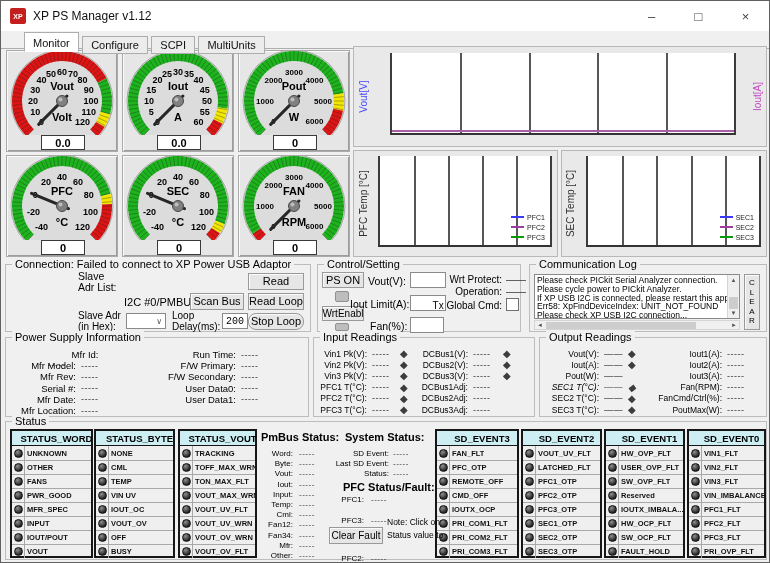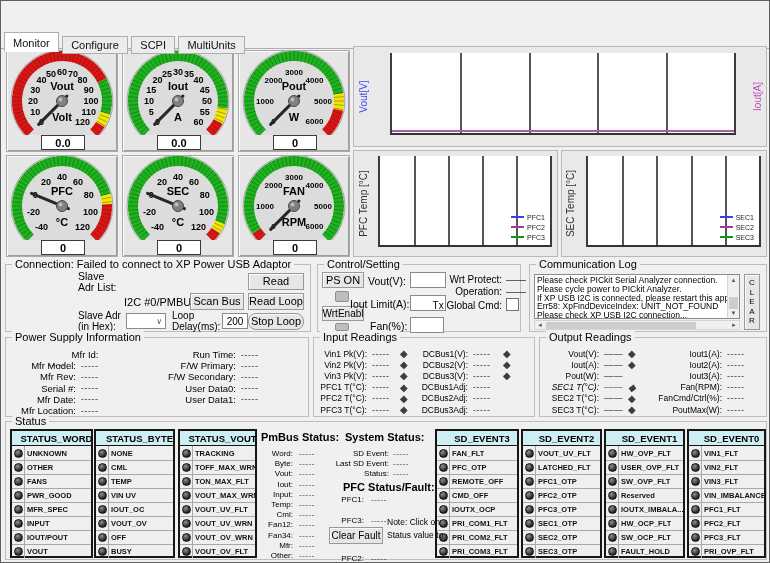--- a/index.html
+++ b/index.html
@@ -12,21 +12,21 @@
   .app-icon{width:16px;height:16px;background:#c41e1e;color:#fff;font-size:7px;font-weight:bold;
             display:flex;align-items:center;justify-content:center;margin:0 7px 0 9px;border-radius:2px;}
   .title{font-size:12px;color:#111;}
   .win-controls{margin-left:auto;display:flex;height:100%;}
   .win-btn{width:47px;height:100%;display:flex;align-items:center;justify-content:center;font-size:13px;color:#444;}
 
   
   .tabstrip{position:absolute;top:31px;left:3px;height:17px;z-index:5;}
   .tab{position:relative;display:inline-block;padding:2px 8px 2px;font-size:11px;color:#111;
        border:1px solid #adadad;background:#ececec;margin-right:-1px;top:2px;}
-  .tab.active{background:#fff;top:0;padding-top:4px;border-bottom:1px solid #fff;z-index:6;}
+  .tab.active{background:#fff;top:0;padding-top:4px;border-bottom:1px solid #fff;z-index:6;margin-left:20px;}
   .tabline{position:absolute;top:47px;left:0;right:0;height:1px;background:#adadad;}
 
   
   .gauge-panel{position:absolute;width:112px;height:102px;background:#e6e6e6;border:1px solid #aaaaaa;
                box-shadow:inset 1px 1px 0 #fafafa, inset -1px -1px 0 #9d9d9d;overflow:hidden;}
   .gauge-value{position:absolute;left:34px;bottom:1px;width:44px;height:15px;background:#fff;border:1px solid #3a3a3a;
                font-size:11px;font-weight:bold;color:#000;display:flex;align-items:center;justify-content:center;}
 
   
   .chart-panel{position:absolute;background:#e9e9e9;border:1px solid #b8b8b8;}
@@ -86,20 +86,29 @@
 
   .bold-h{position:absolute;font-size:11px;font-weight:bold;color:#000;white-space:nowrap;}
   .mini{font-size:8px;color:#000;white-space:nowrap;}
   .mini-val{font-size:8px;color:#333;letter-spacing:.5px;}
 </style>
 </head>
 <body>
 
 <div class="window">
 
+  <div class="titlebar">
+    <div class="app-icon">XP</div>
+    <div class="title">XP PS Manager v1.12</div>
+    <div class="win-controls">
+      <div class="win-btn">–</div>
+      <div class="win-btn">□</div>
+      <div class="win-btn">×</div>
+    </div>
+  </div>
 
   <div class="tabstrip">
     <span class="tab active">Monitor</span>
     <span class="tab">Configure</span>
     <span class="tab">SCPI</span>
     <span class="tab">MultiUnits</span>
   </div>
   <div class="tabline"></div>
 
   <div id="gauges">
@@ -632,21 +641,21 @@
     <div class="lbl lbl-wrap" style="left:72px;top:6px;width:44px;font-size:10.5px;">Slave Adr List:</div>
     <div class="btn" style="left:242px;top:8px;width:56px;height:17px;">Read</div>
     <div class="lbl" style="left:118px;top:31px;">I2C #0/PMBUS</div>
     <div class="btn" style="left:184px;top:28px;width:54px;height:17px;">Scan Bus</div>
     <div class="btn" style="left:242px;top:28px;width:56px;height:17px;">Read Loop</div>
     <div class="lbl lbl-wrap" style="left:72px;top:46px;width:46px;font-size:10px;">Slave Adr (in Hex):</div>
     <div class="combo" style="left:120px;top:48px;width:40px;height:16px;">
         <span class="arr">∨</span>
       </div>
     <div class="lbl lbl-wrap" style="left:166px;top:46px;width:50px;font-size:10px;">Loop Delay(ms):</div>
-    <div class="tb" style="left:216px;top:48px;width:26px;height:16px;justify-content:center;">200</div>
+    <div class="tb" style="left:216px;top:48px;width:26px;height:16px;justify-content:center;font-family:Liberation Mono, monospace;">200</div>
     <div class="btn" style="left:242px;top:48px;width:56px;height:17px;border-radius:8px;">Stop Loop</div>
   </div>
 
   <div class="group" style="left:316px;top:263px;width:204px;height:68px;">
     <span class="gtitle">Control/Setting</span>
     <div class="btn" style="left:4px;top:7px;width:42px;height:16px;">PS ON</div>
     <div class="sq-ind" style="left:17px;top:26px;width:14px;height:11px;"></div>
     <div class="btn" style="left:4px;top:41px;width:42px;height:15px;font-size:10px;">WrtEnabl</div>
     <div class="sq-ind" style="left:17px;top:58px;width:14px;height:8px;"></div>
     <div class="lbl r" style="left:48px;top:10px;width:40px;font-size:10.5px;">Vout(V):</div>

